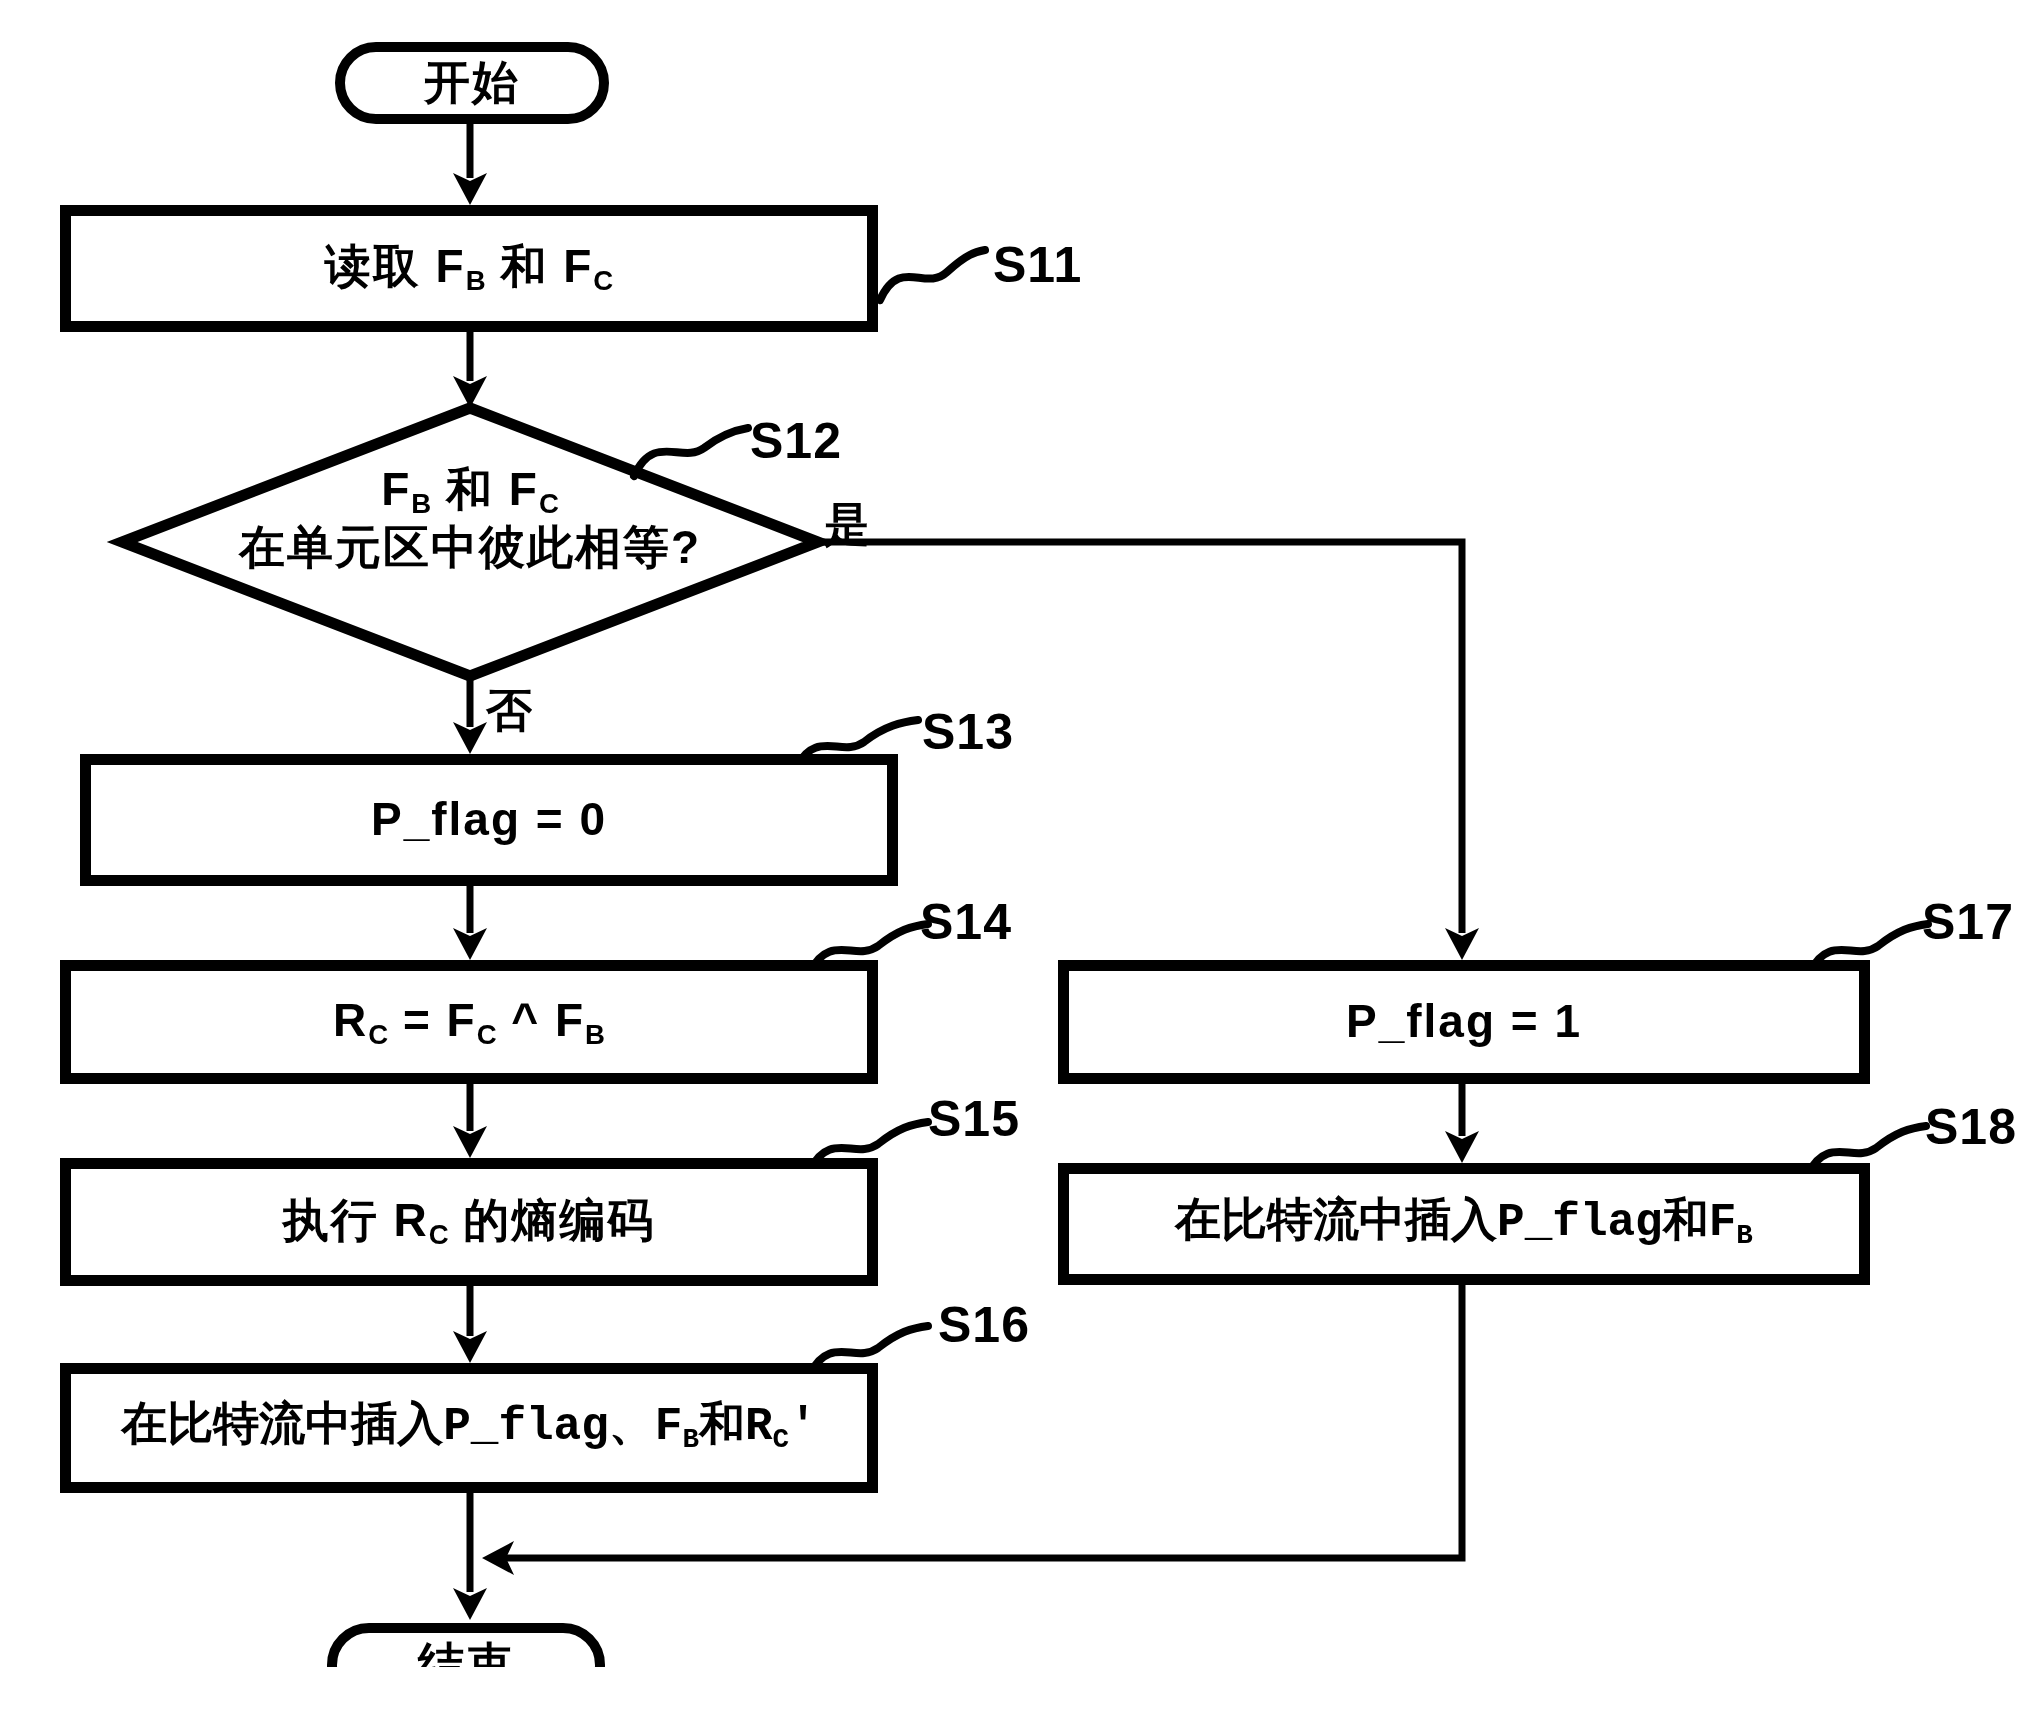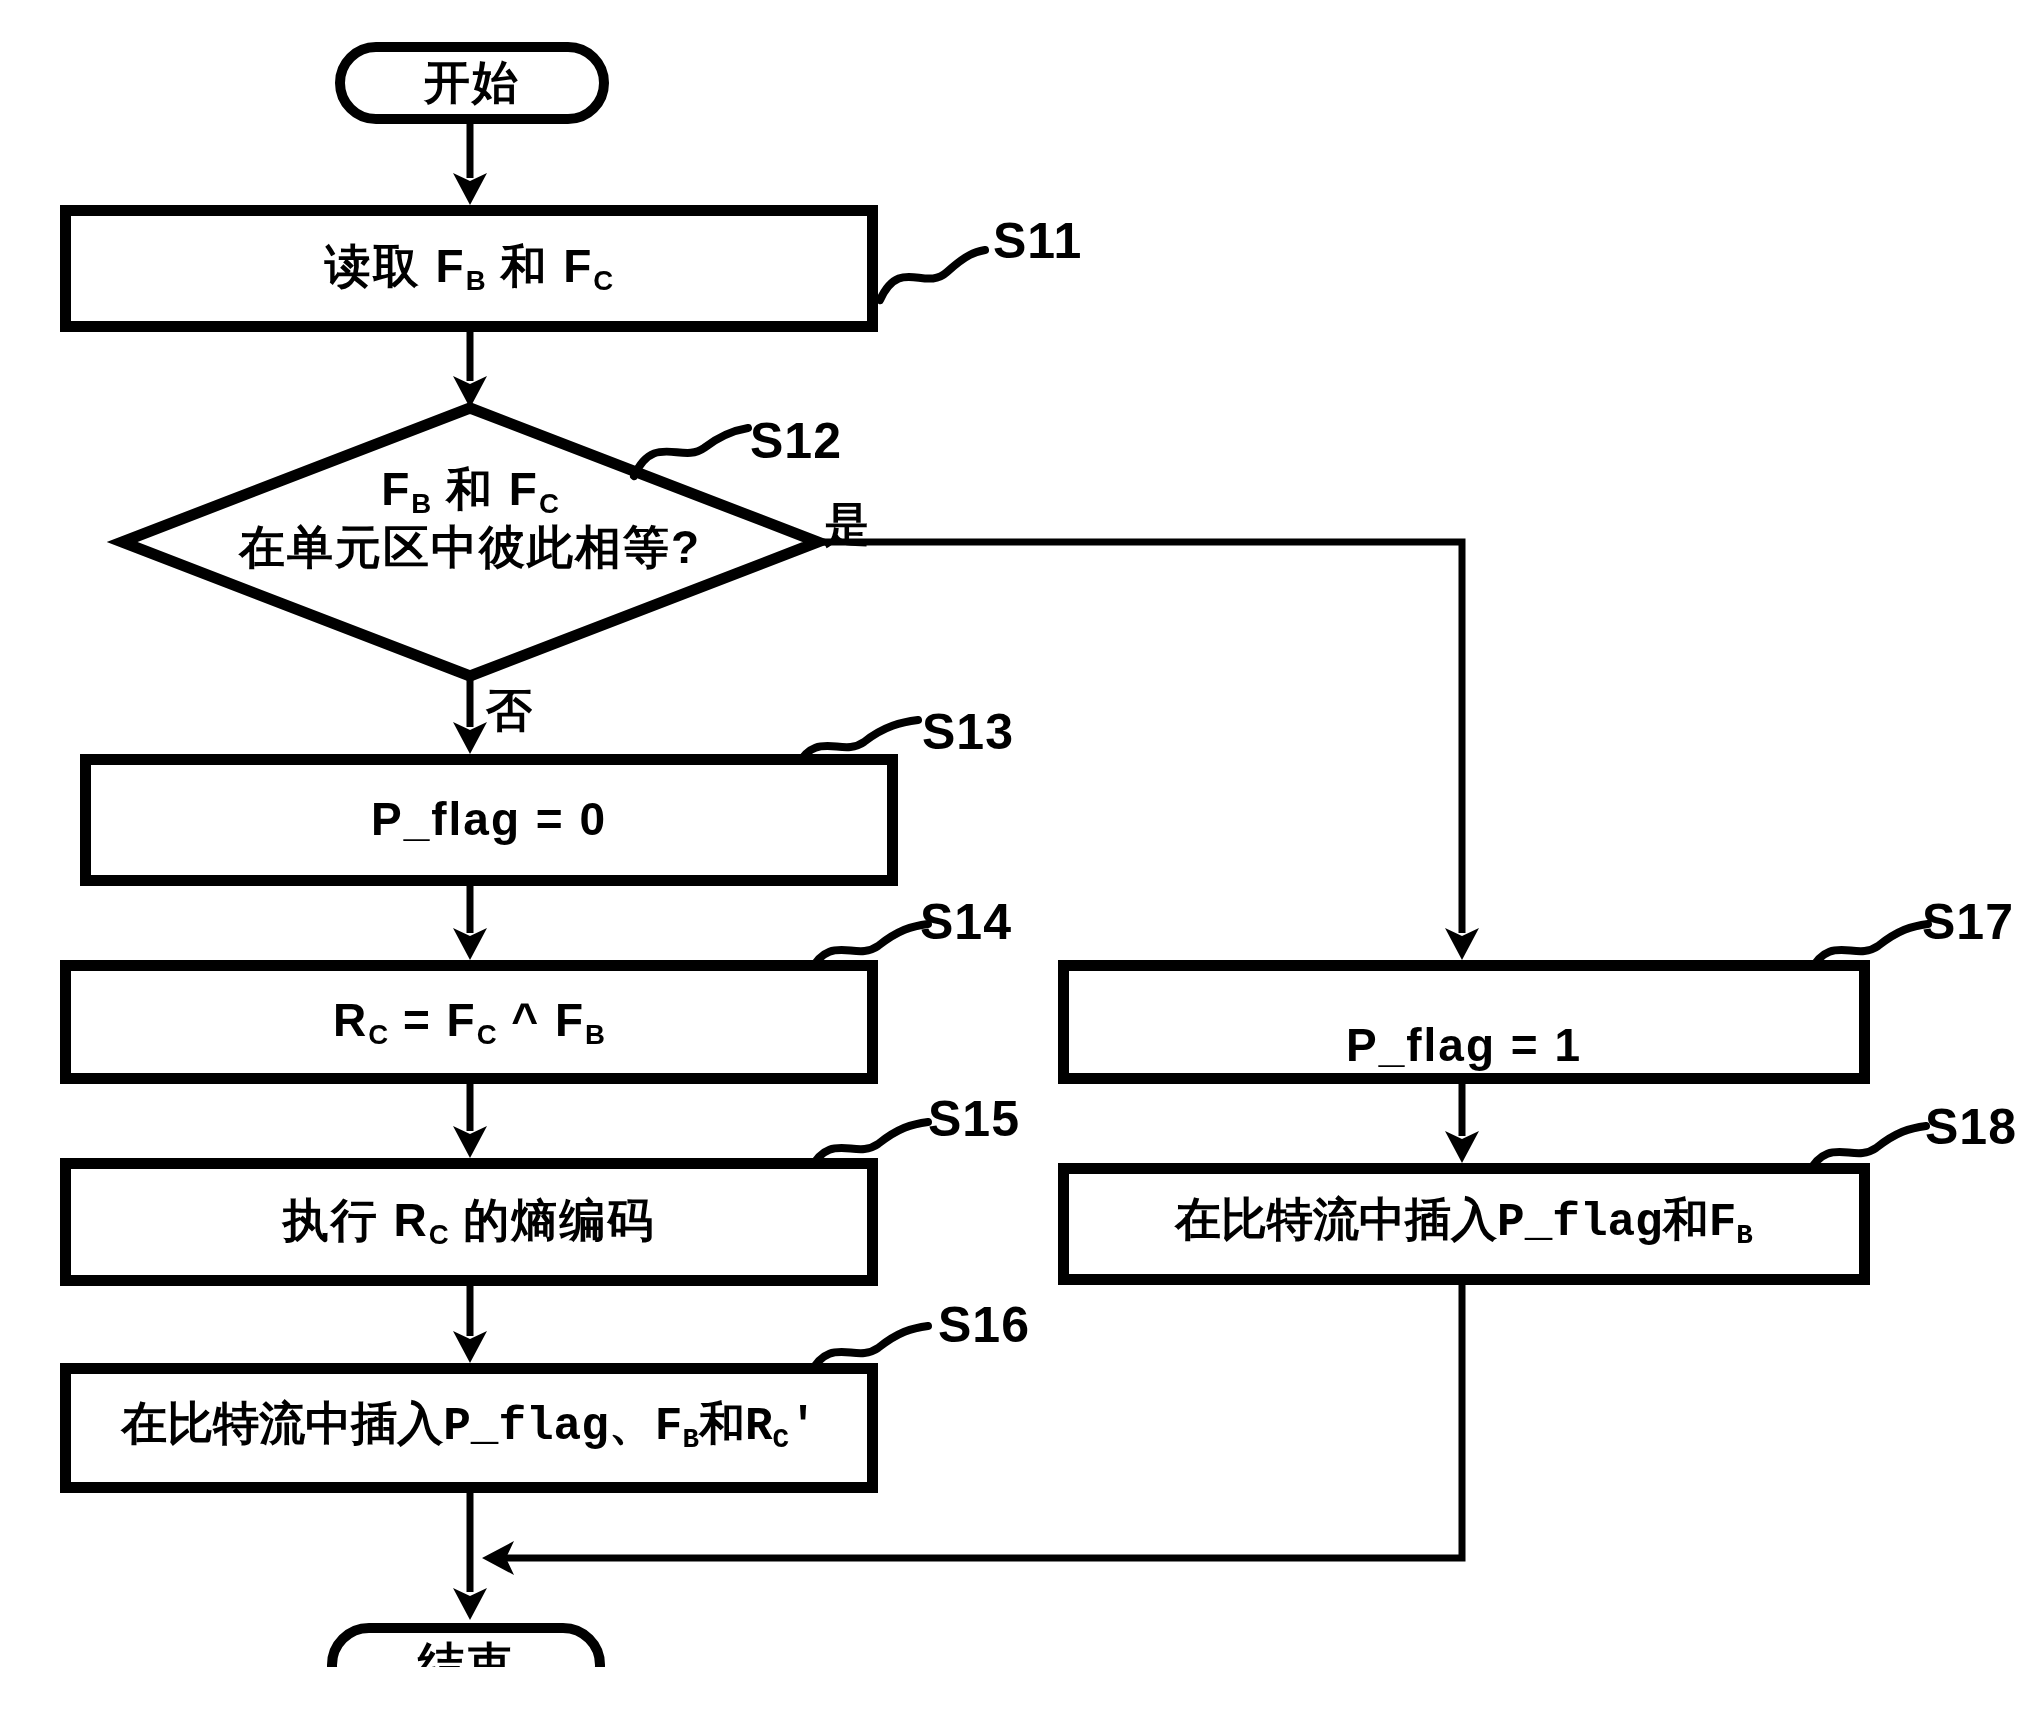--- a/index.html
+++ b/index.html
@@ -36,21 +36,21 @@
   .branchlabel {
     position:absolute; font-weight:bold; font-size:46px; white-space:nowrap;
   }
   
   .n-start { left:335px; top:42px;  width:274px; height:82px;  }
   .n-s11   { left:60px;  top:205px; width:818px; height:127px; }
   .n-s13   { left:60px;  top:754px; width:818px; height:132px;margin-left:20px; }
   .n-s14   { left:60px;  top:960px; width:818px; height:124px; }
   .n-s15   { left:60px;  top:1158px;width:818px; height:128px; }
   .n-s16   { left:60px;  top:1363px;width:818px; height:130px;text-align:center; }
-  .n-s17   { left:1058px;top:960px; width:812px; height:124px;align-items:flex-end; }
+  .n-s17   { left:1058px;top:960px; width:812px; height:124px; }
   .n-s18   { left:1058px;top:1163px;width:812px; height:122px; }
   .n-end   { left:327px; top:1623px;width:278px; height:84px;  }
 </style>
 </head>
 <body>
 
 <div class="canvas">
 
   <svg class="layer" viewBox="0 0 2034 1735">
 
@@ -131,21 +131,21 @@
   </div>
 
   <div class="node rect n-s18">
     <span class="t mono"><span>在比特流中插入P_flag和F</span><sub>B</sub></span>
   </div>
 
   <div class="node oval n-end">
     <span class="t">结束</span>
   </div>
 
-  <div class="steplabel" style="left:993px;  top:212px;">S11</div>
+  <div class="steplabel" style="left:993px;  top:236px;">S11</div>
   <div class="steplabel" style="left:750px;  top:412px;">S12</div>
   <div class="steplabel" style="left:922px;  top:703px;">S13</div>
   <div class="steplabel" style="left:920px;  top:893px;">S14</div>
   <div class="steplabel" style="left:928px;  top:1090px;">S15</div>
   <div class="steplabel" style="left:922px;  top:1296px;margin-left:16px;">S16</div>
   <div class="steplabel" style="left:1922px; top:893px;">S17</div>
   <div class="steplabel" style="left:1925px; top:1098px;">S18</div>
 
 </div>
 

